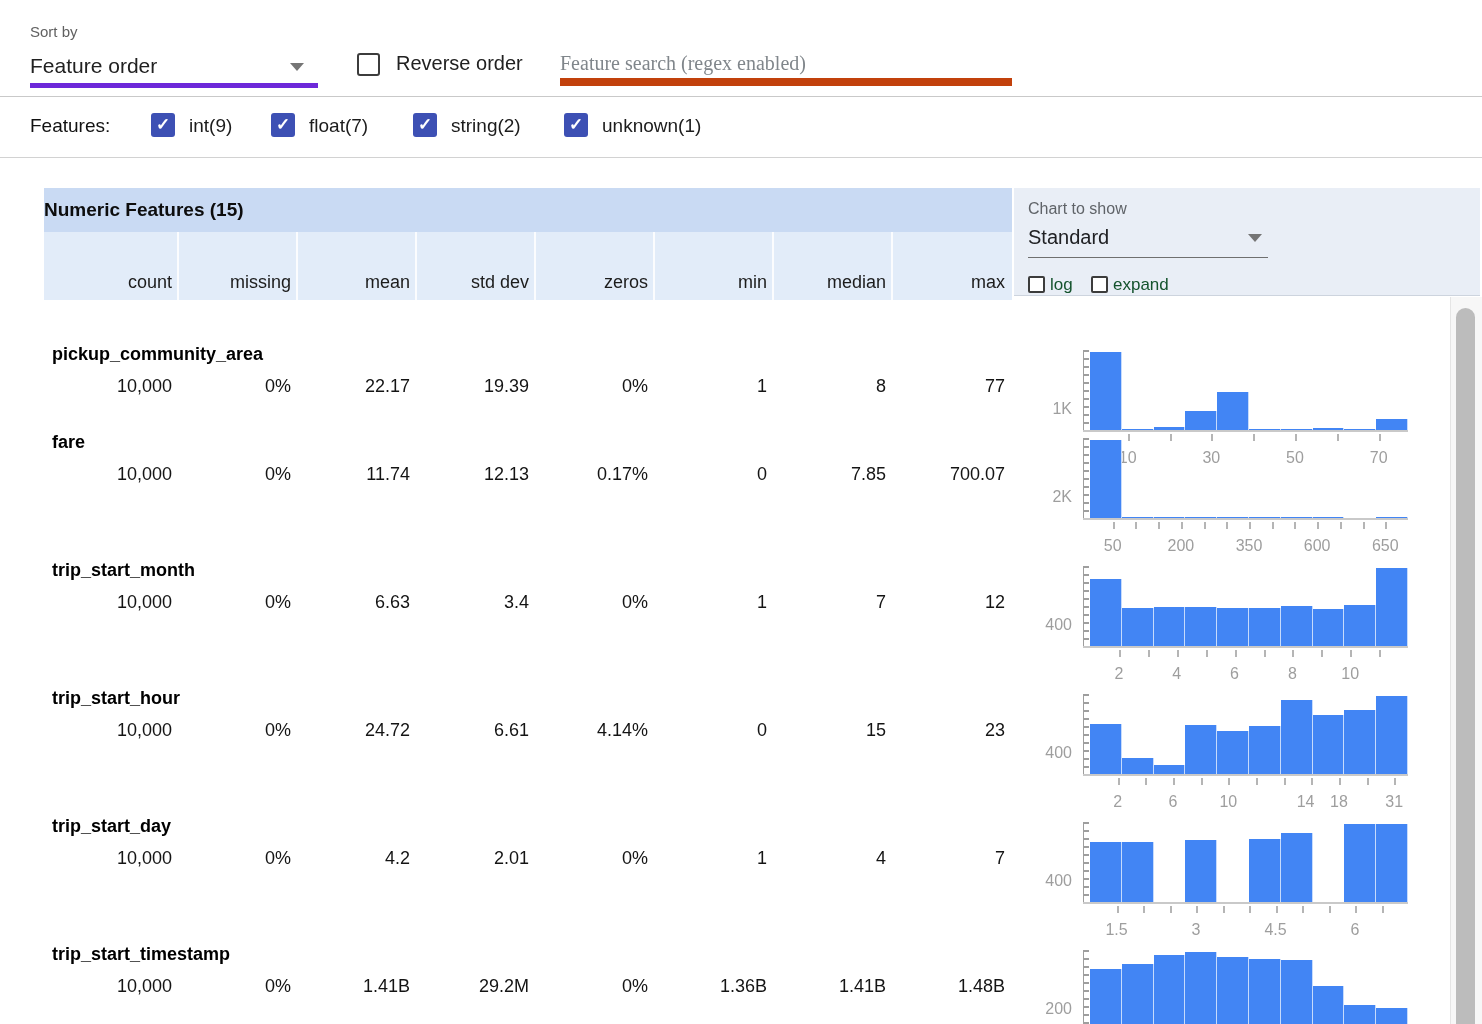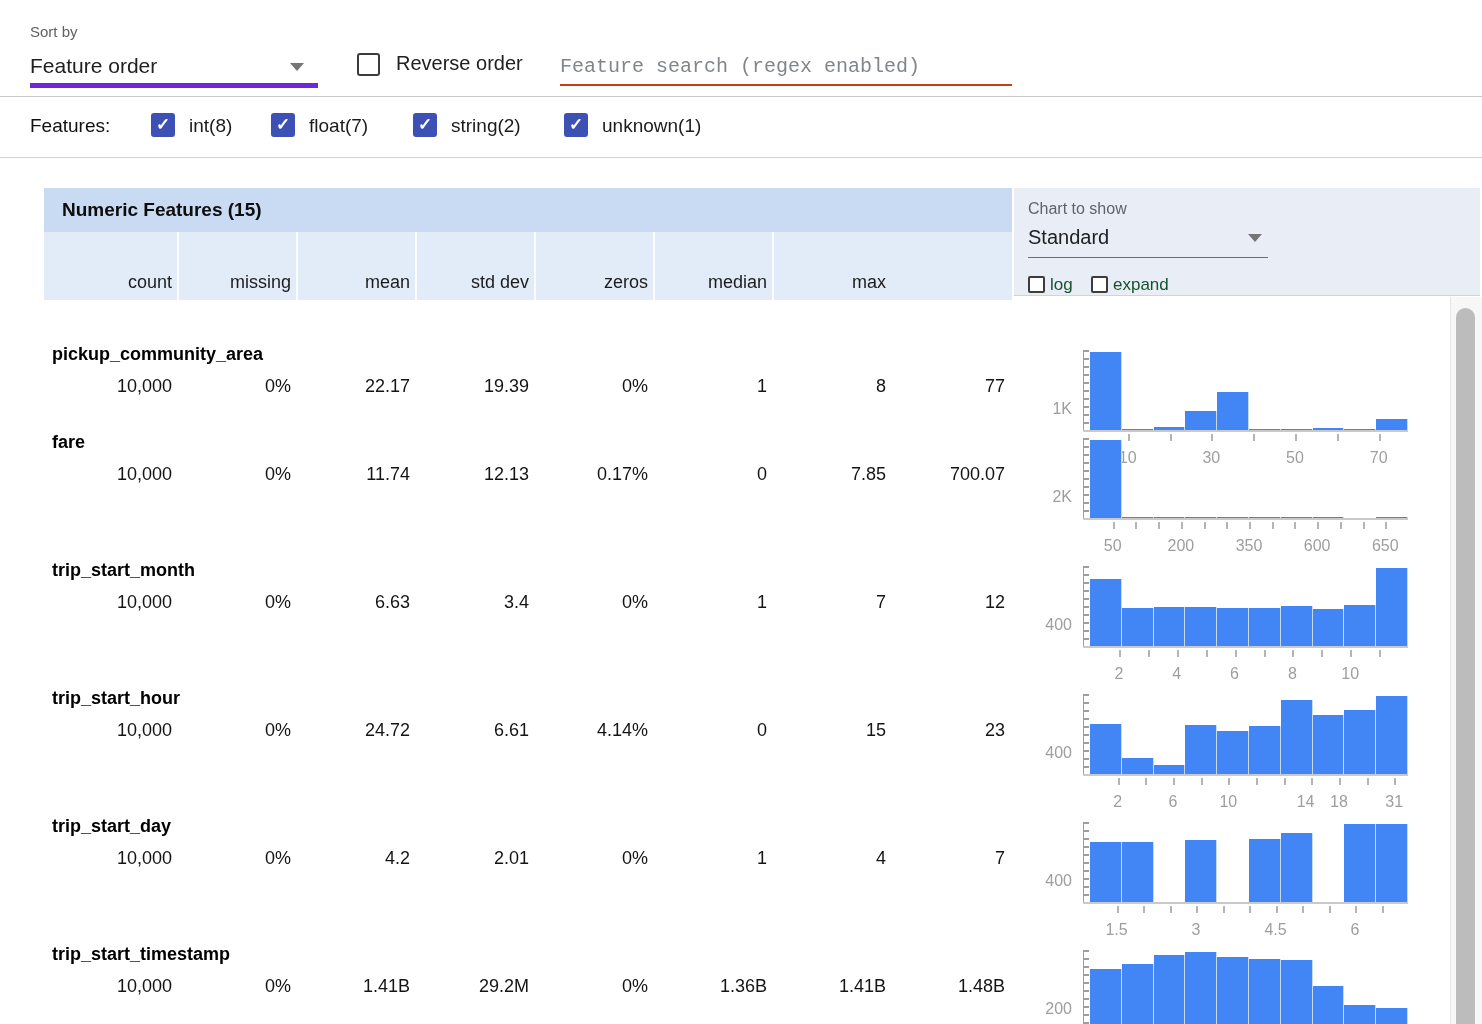--- a/index.html
+++ b/index.html
@@ -10,32 +10,32 @@
   
   .topbar { position:absolute; left:0; top:0; width:1482px; height:97px; background:#fff; border-bottom:1px solid #c9c9c9; }
   .sortby-caption { position:absolute; left:30px; top:23px; font-size:15px; color:#616161; }
   .sort-select { position:absolute; left:30px; top:50px; width:288px; height:38px; border-bottom:5px solid #6d28d9; cursor:pointer; }
   .sort-select .value { font-size:21px; color:#212121; line-height:32px; }
   .dd-arrow { position:absolute; width:0; height:0; border-left:7px solid transparent; border-right:7px solid transparent; border-top:8px solid #757575; }
   .sort-select .dd-arrow { right:14px; top:13px; }
   .cb-outline { position:absolute; width:23px; height:23px; border:2px solid #3c3c3c; border-radius:3px; background:#fff; cursor:pointer; }
   .reverse-box { left:357px; top:53px; }
   .reverse-label { position:absolute; left:396px; top:52px; font-size:20px; color:#212121; }
-  .search-input { position:absolute; left:560px; top:48px; width:452px; height:38px; border:none; outline:none; border-bottom:2px solid #c2410c; font-family:Liberation Mono, monospace; font-size:20px; color:#212121; background:transparent; }
+  .search-input { position:absolute; left:560px; top:48px; width:452px; height:38px; border:none; outline:none; border-bottom:8px solid #c2410c; font-family:Liberation Serif, serif; font-size:20px; color:#212121; background:transparent; }
   .search-input::placeholder { color:#80868b; opacity:1; }
 
   
   .filterbar { position:absolute; left:0; top:98px; width:1482px; height:60px; background:#fff; border-bottom:1px solid #d2d2d2; }
   .filter-caption { position:absolute; left:30px; top:17px; font-size:19px; color:#111; }
   .cb-filled { position:absolute; top:15px; width:24px; height:24px; background:var(--accent); border-radius:3px; color:#fff; text-align:center; font-size:17px; font-weight:bold; line-height:24px; cursor:pointer; }
   .filter-label { position:absolute; top:17px; font-size:19px; color:#1c1c1c; }
 
   
   .table-band { position:absolute; left:44px; top:188px; width:968px; height:44px; background:var(--band); }
-  .table-band .title { padding-left:18px; line-height:44px; font-size:19px; font-weight:bold; color:#0d0d0d; }
+  .table-band .title { line-height:44px; font-size:19px; font-weight:bold; color:#0d0d0d; }
   .subheader { position:absolute; left:44px; top:232px; width:968px; height:68px; background:var(--subheader); display:flex; }
   .subheader .hcell { width:119px; height:68px; padding:40px 5px 0 12px; text-align:right; font-size:18px; color:#1c1c1c; border-left:2px solid rgba(255,255,255,0.85); }
   .subheader .hcell.first { width:133px; border-left:none; }
 
   
   .chart-panel { position:absolute; left:1014px; top:188px; width:466px; height:108px; background:var(--panel); border-bottom:1px solid #cdd4de; }
   .chart-caption { position:absolute; left:14px; top:12px; font-size:16px; color:#5f6368; }
   .chart-select { position:absolute; left:14px; top:34px; width:240px; height:36px; border-bottom:1px solid #6f6f6f; cursor:pointer; }
   .chart-select .value { font-size:20px; color:#202124; line-height:30px; }
   .chart-select .dd-arrow { right:6px; top:12px; }
@@ -77,38 +77,39 @@
       <span class="dd-arrow"></span>
     </div>
     <div class="cb-outline reverse-box"></div>
     <div class="reverse-label">Reverse order</div>
     <input class="search-input" type="text" placeholder="Feature search (regex enabled)" style="">
   </div>
 
   <div class="filterbar">
     <div class="filter-caption">Features:</div>
     <div class="cb-filled" style="left:151px">✓</div>
-    <div class="filter-label" style="left:189px">int(8)</div>
+    <div class="filter-label" style="left:189px">int(9)</div>
     <div class="cb-filled" style="left:271px">✓</div>
     <div class="filter-label" style="left:309px">float(7)</div>
     <div class="cb-filled" style="left:413px">✓</div>
     <div class="filter-label" style="left:451px">string(2)</div>
     <div class="cb-filled" style="left:564px">✓</div>
     <div class="filter-label" style="left:602px">unknown(1)</div>
   </div>
 
   <div class="table-band">
     <div class="title">Numeric Features (15)</div>
   </div>
   <div class="subheader">
     <div class="hcell first">count</div>
     <div class="hcell">missing</div>
     <div class="hcell">mean</div>
     <div class="hcell">std dev</div>
     <div class="hcell">zeros</div>
+    <div class="hcell">min</div>
     <div class="hcell">median</div>
     <div class="hcell">max</div>
   </div>
 
   <div class="chart-panel">
     <div class="chart-caption">Chart to show</div>
     <div class="chart-select">
       <span class="value">Standard</span>
       <span class="dd-arrow"></span>
     </div>

